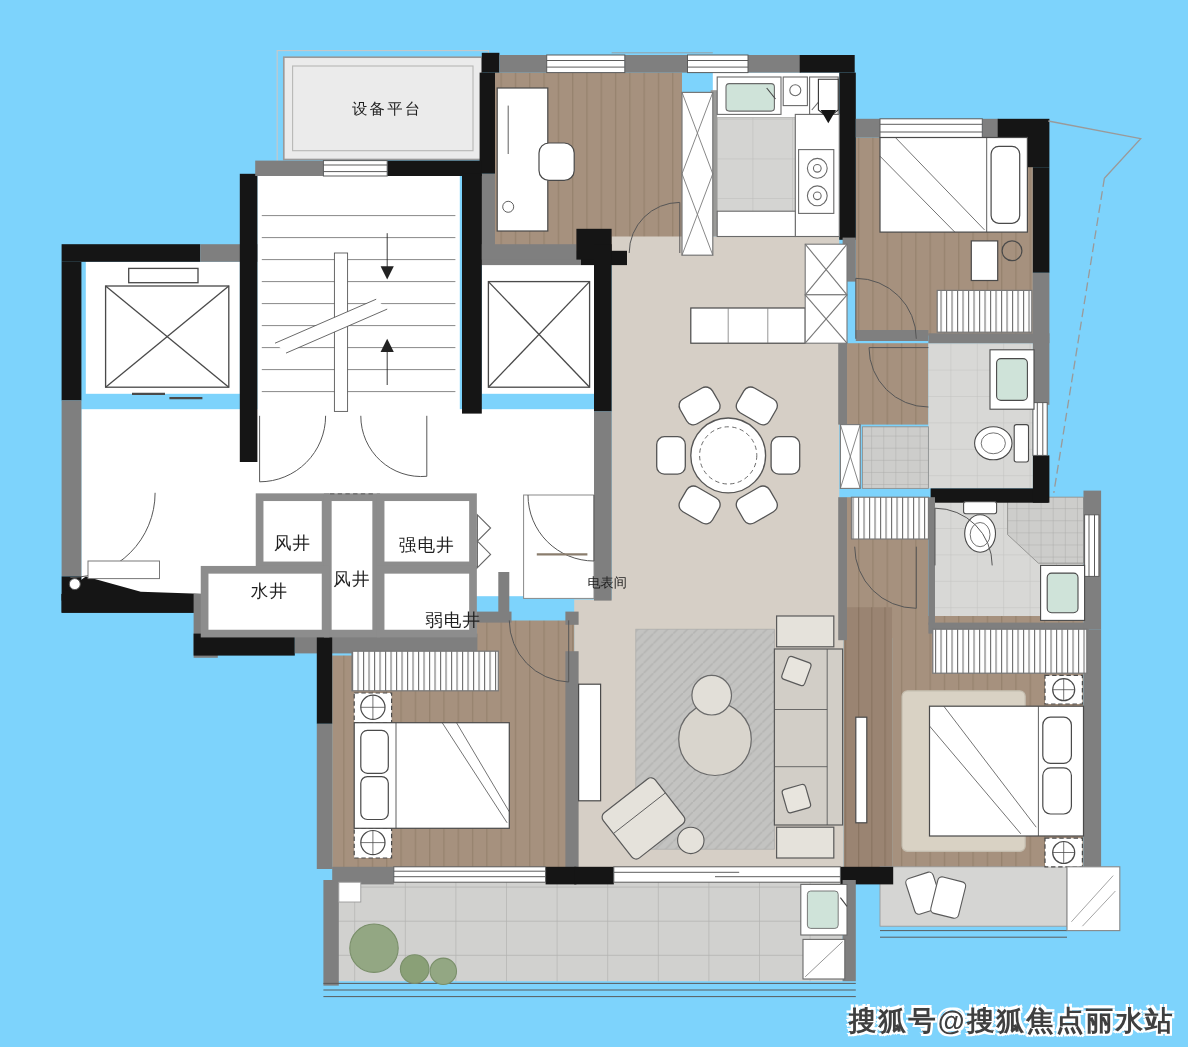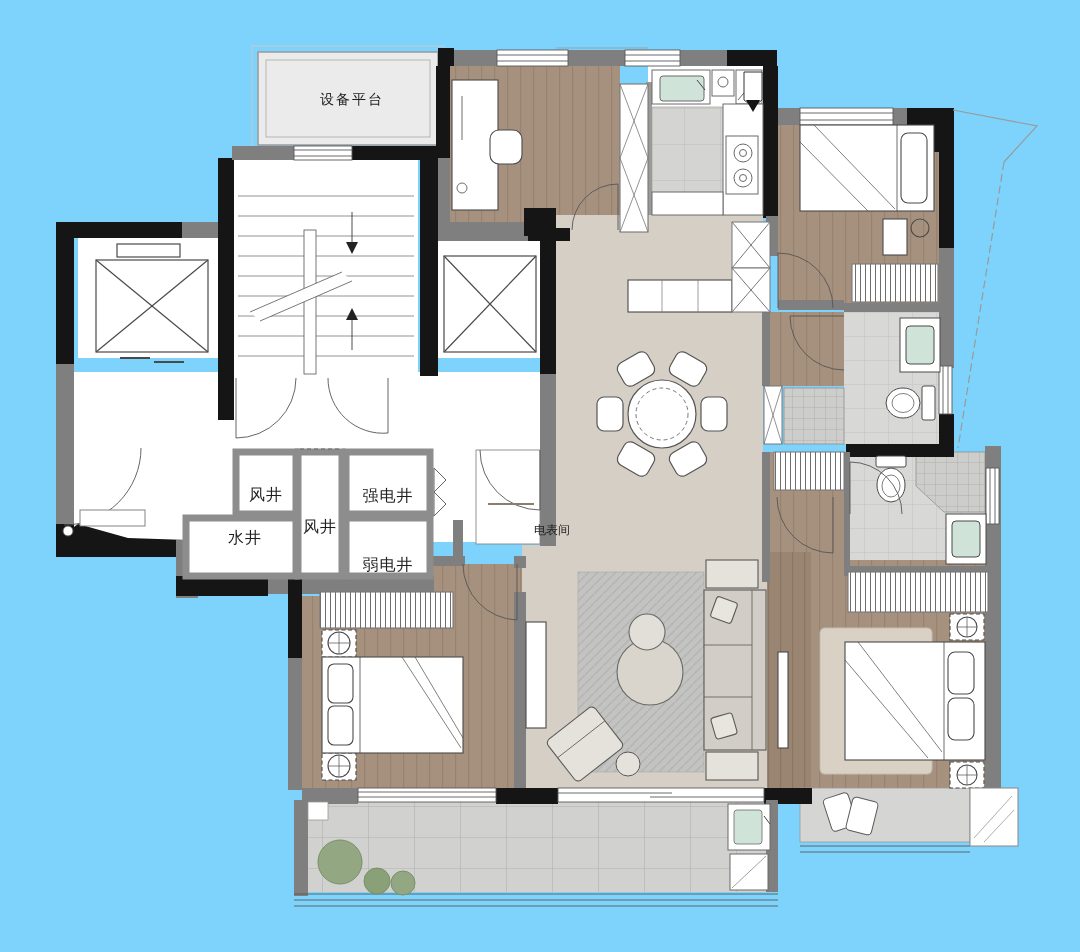--- a/index.html
+++ b/index.html
@@ -472,15 +472,16 @@
     <path d="M1004,162 L958,448" stroke-dasharray="8,4"></path>
     <path d="M556,48 L648,48" stroke-width="0.8"></path>
   </g>
 </svg>
 
   <div class="lbl big" style="left:352px;top:100px;">设备平台</div>
   <div class="lbl" style="left:266px;top:495px;">风井</div>
   <div class="lbl" style="left:320px;top:527px;">风井</div>
   <div class="lbl" style="left:388px;top:496px;">强电井</div>
   <div class="lbl" style="left:245px;top:538px;">水井</div>
-  <div class="lbl" style="left:388px;top:565px;">弱电井</div>
+  <div class="lbl" style="left:412px;top:565px;">弱电井</div>
   <div class="lbl small" style="left:504px;top:530px;margin-left:48px;">电表间</div>
+  <div class="watermark">搜狐号@搜狐焦点丽水站</div>
 </div>
 
 </body></html>

